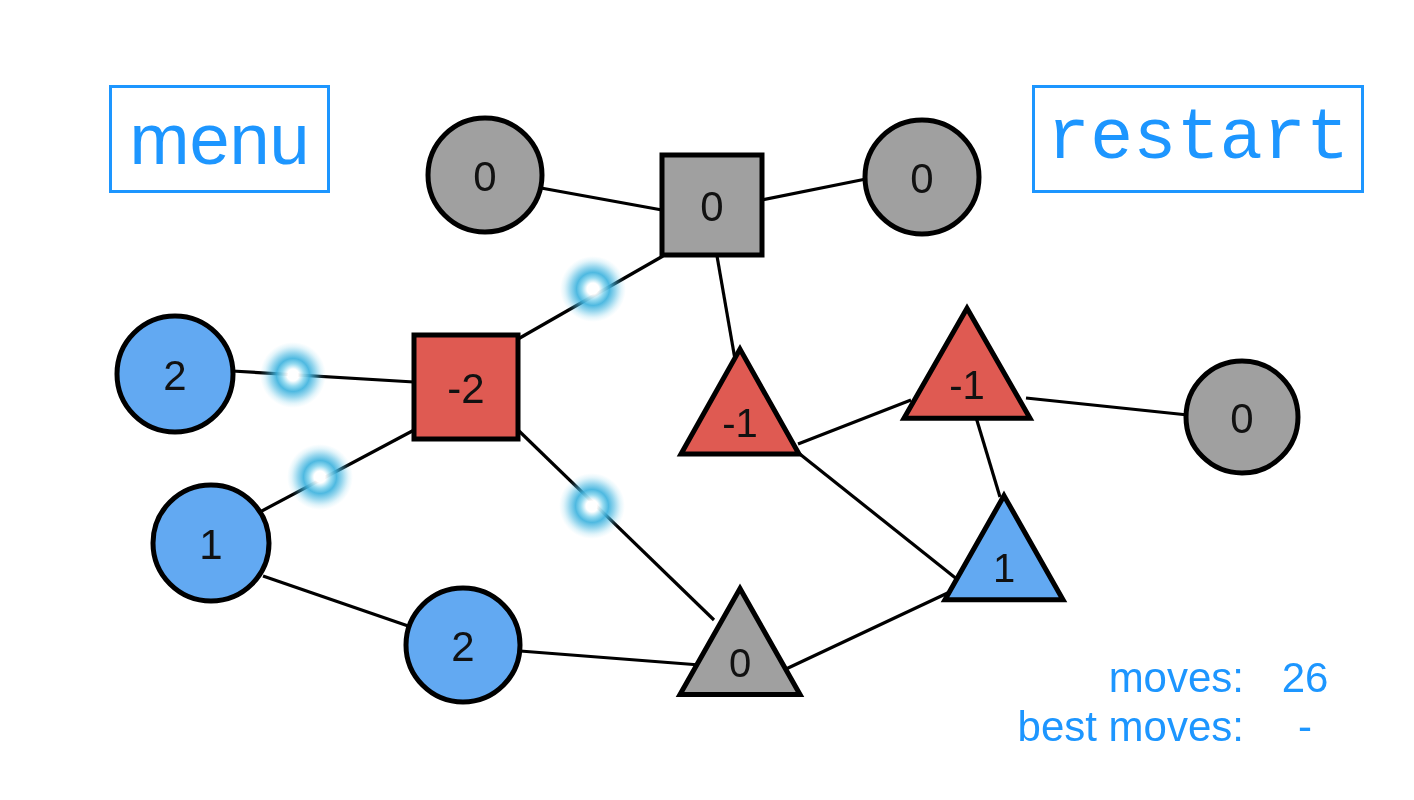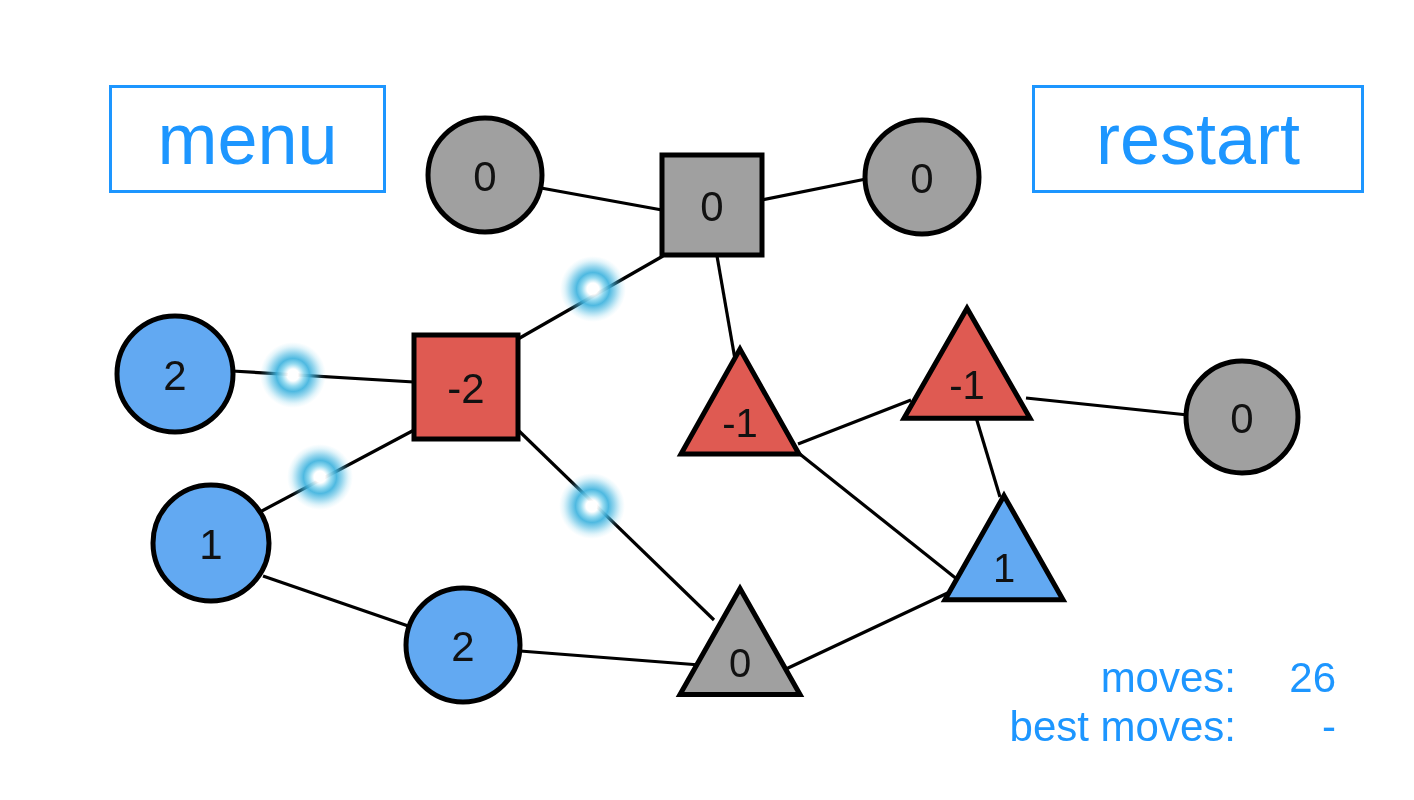--- a/index.html
+++ b/index.html
@@ -34,51 +34,52 @@
     align-items: center;
     justify-content: center;
     font-weight: 400;
     letter-spacing: 0px;
     cursor: pointer;
     user-select: none;
   }
   #menu-button {
     left: 109px;
     top: 85px;
-    width: 277px;
+    width: 221px;
     height: 108px;
     font-size: 72px;
   }
   #restart-button {
     left: 1032px;
     top: 85px;
     width: 332px;
     height: 108px;
     font-size: 72px;
+    font-family: Liberation Mono, monospace;
   }
 
   
   #score-panel {
     position: absolute;
     right: 78px;
     bottom: 48px;
     color: #1d96ff;
     font-size: 42px;
     line-height: 1.18;
     text-align: right;
     user-select: none;
   }
   .score-row {
     display: flex;
     justify-content: flex-end;
     align-items: baseline;
     white-space: nowrap;
   }
-  .score-label { margin-right: 38px; }
-  .score-value { min-width: 62px; text-align: right; }
+  .score-label { margin-right: 30px; }
+  .score-value { min-width: 62px; text-align: center; }
 
   
   #graph {
     position: absolute;
     left: 0;
     top: 0;
   }
   .edge {
     stroke: #000000;
     stroke-width: 3.2;

